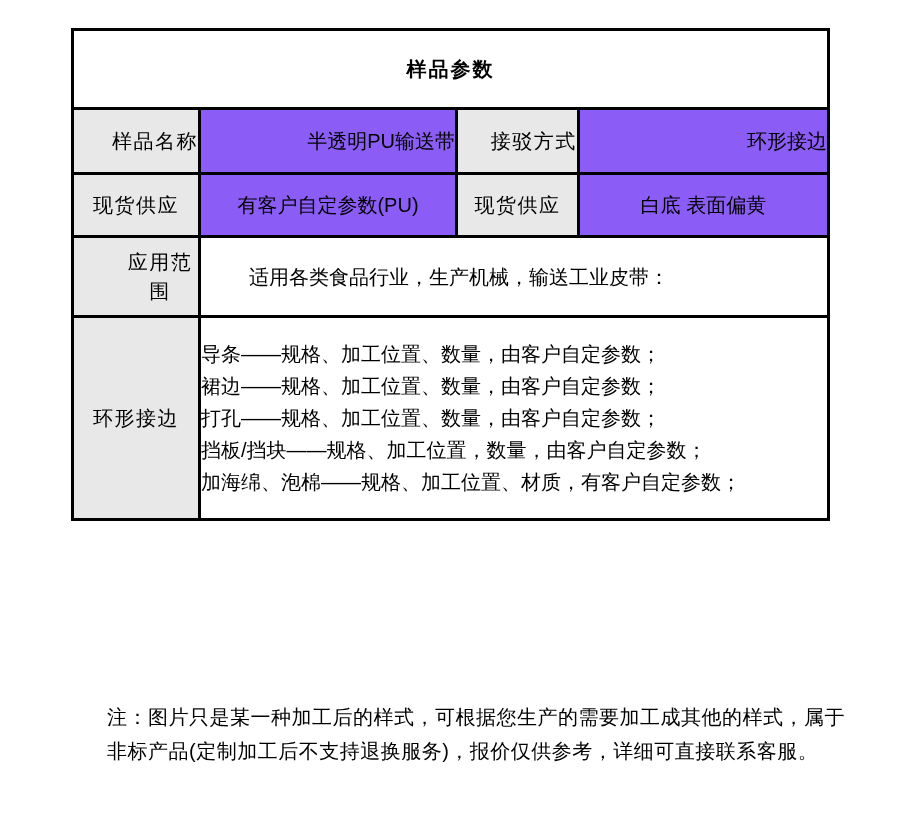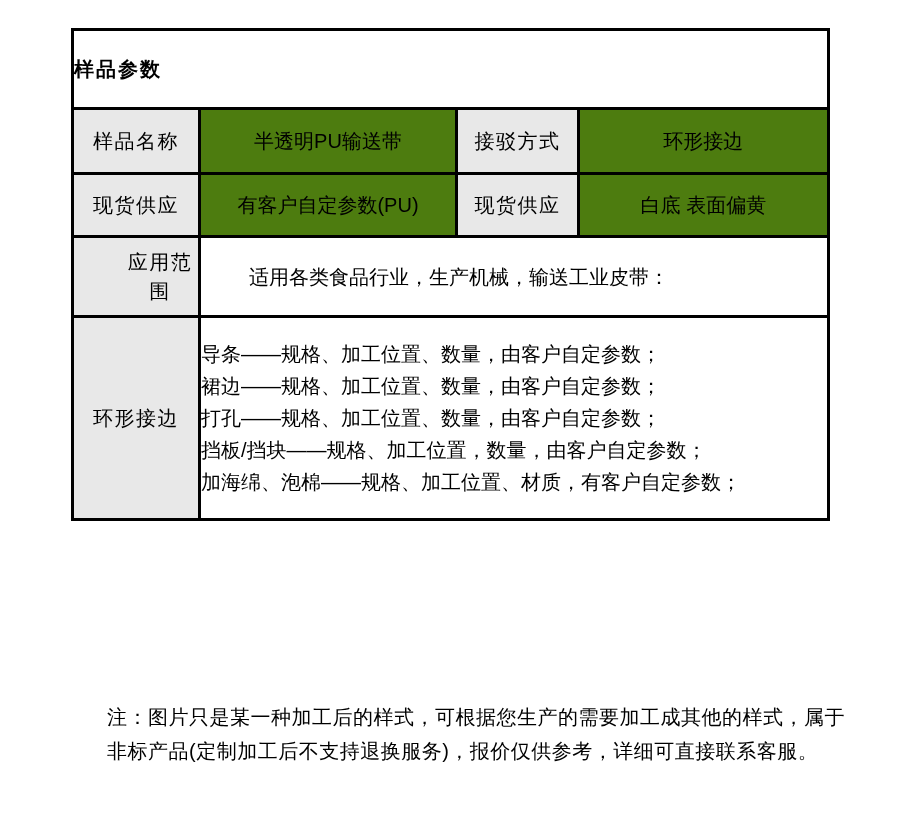--- a/index.html
+++ b/index.html
@@ -31,40 +31,41 @@
   table.spec td {
     border: 3px solid #000000;
     padding: 0;
     vertical-align: middle;
     font-size: 20px;
     line-height: 1.45;
     overflow: hidden;
   }
   td.title-cell {
     height: 76px;
+    text-align: center;
     font-size: 38px;
     font-weight: bold;
     letter-spacing: 2px;
     border-bottom-width: 4px;
   }
   td.lab {
     background: #e8e8e8;
     text-align: center;
     letter-spacing: 1.5px;
   }
   td.val-c {
     text-align: center;
-    background: #4d7c0f;
+    background: #8b5cf6;
   }
   td.val-l {
     text-align: left;
     background: #ffffff;
     padding: 8px 14px 8px 17px;
   }
-  tr.r-pair-1 td { height: 62px; }
+  tr.r-pair-1 td { height: 62px; text-align: right; }
   tr.r-pair-2 td { height: 60px; }
   tr.r-thick td  { height: 77px; }
   tr.r-apply td  { height: 77px; padding-left: 48px; }
   tr.r-special td{ height: 200px; }
   tr.r-joint td  { height: 72px; }
   .cell-line { line-height: 30px; }
   tr.r-special .cell-line { line-height: 32px; }
   .note {
     position: absolute;
     left: 63px;

